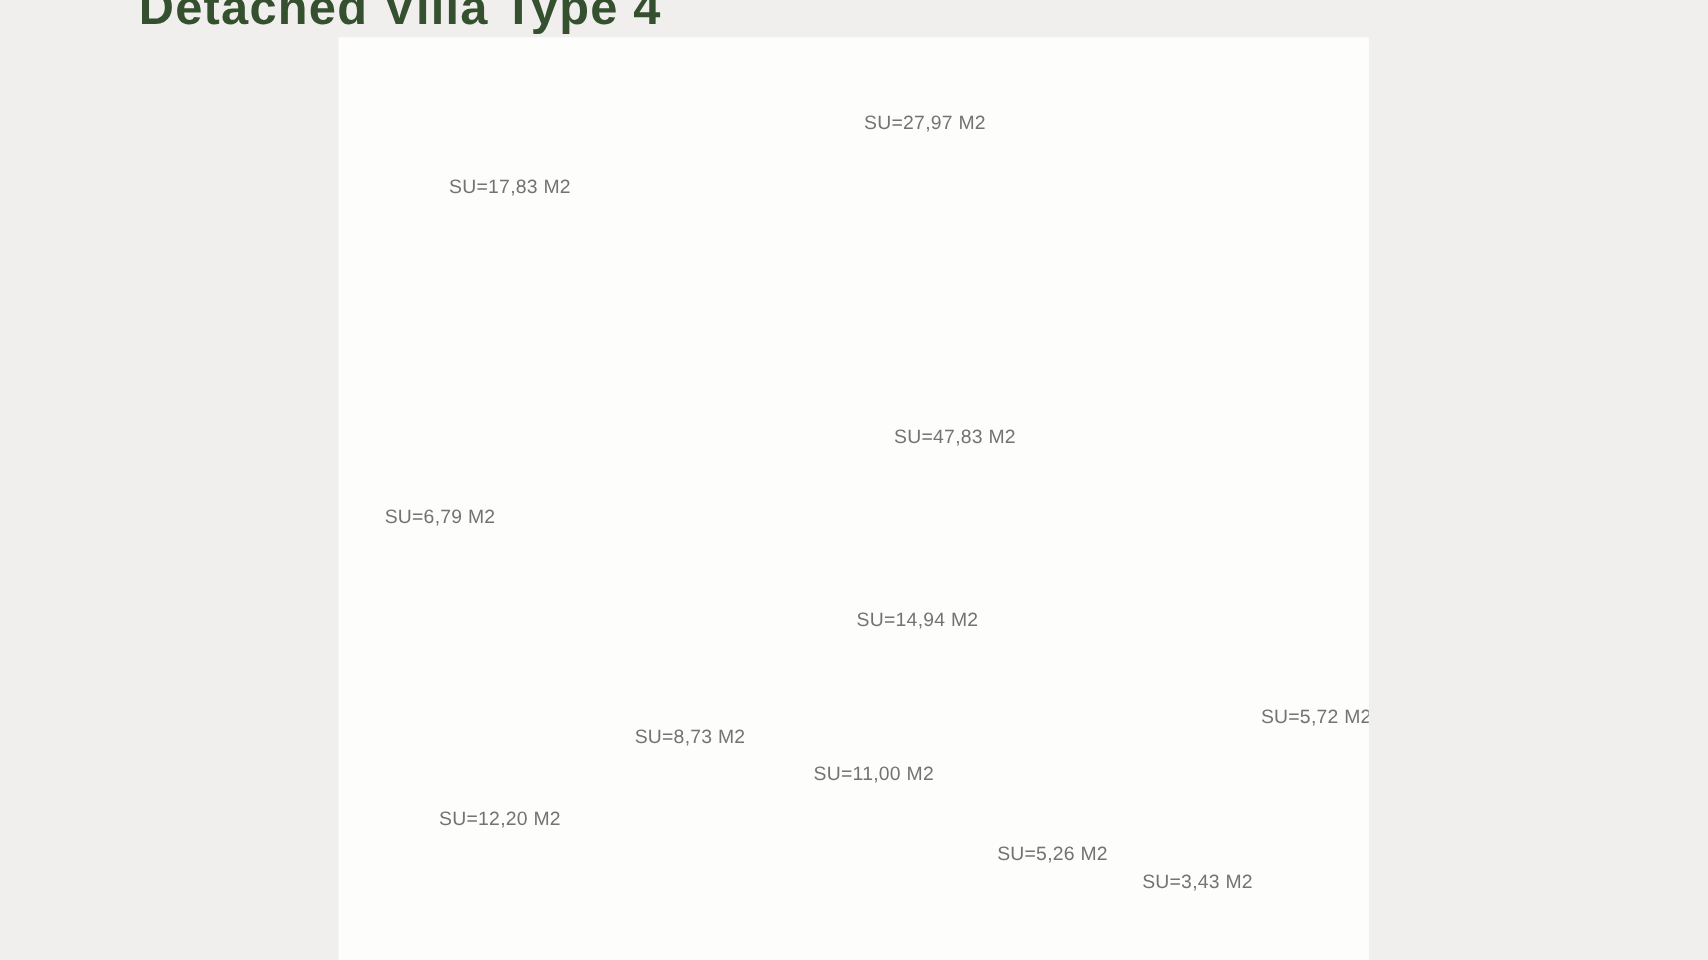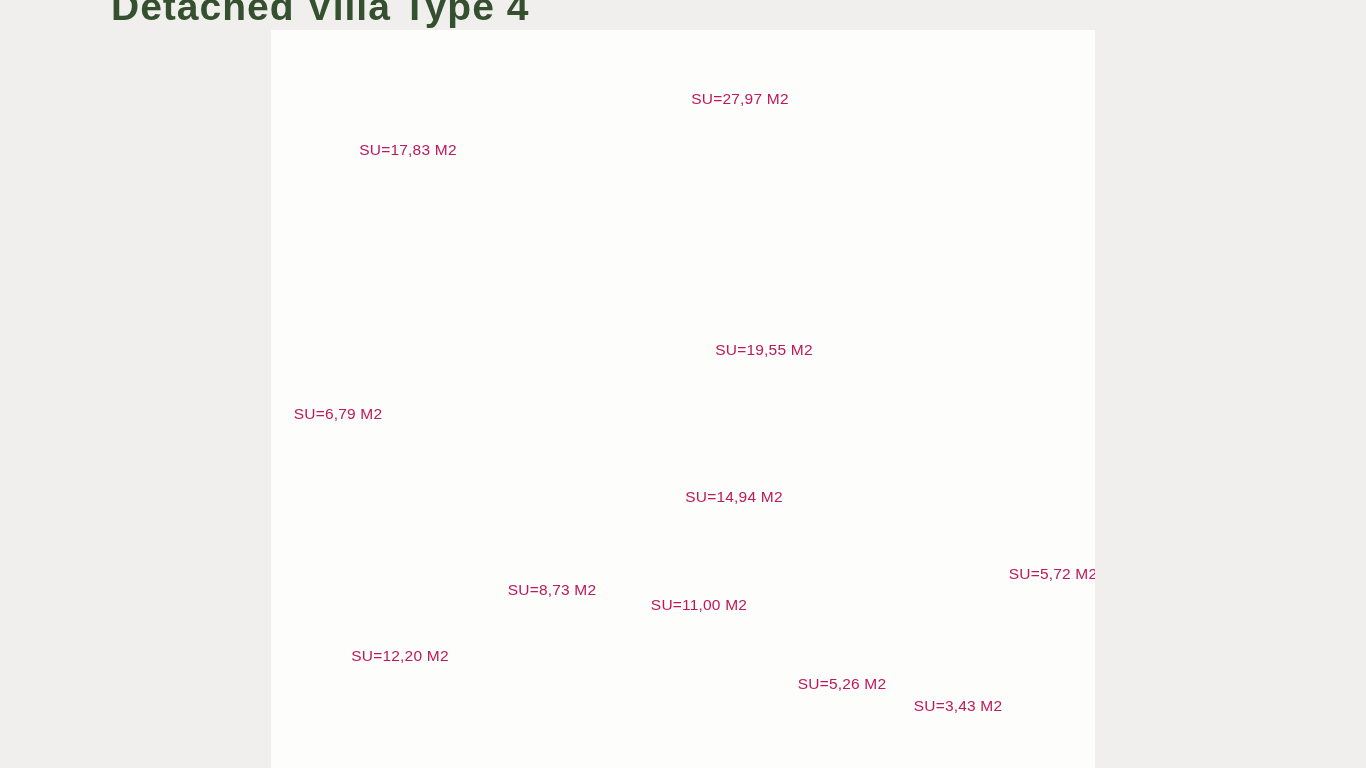--- a/index.html
+++ b/index.html
@@ -14,21 +14,21 @@
     font-size:39px;font-weight:700;letter-spacing:1px;
     color:#35502f;white-space:nowrap;
   }
   #plan-sheet{
     position:absolute;left:271px;top:30px;width:824px;height:738px;
     background:#fdfdfb;overflow:hidden;
   }
   #plan-svg{position:absolute;left:0;top:0;}
   .room-label{
     position:absolute;transform:translate(-50%,-50%);
-    font-size:15.5px;color:#be185d;white-space:nowrap;letter-spacing:0.2px;
+    font-size:15.5px;color:#737373;white-space:nowrap;letter-spacing:0.2px;
   }
   
   .wall{fill:#2b2b2b;}
   .doorbar{fill:#333333;}
   .win{fill:#ffffff;stroke:#8a8a8a;stroke-width:1;}
   .winline{stroke:#8a8a8a;stroke-width:1;fill:none;}
   .furn{fill:none;stroke:#b8b8b8;stroke-width:1.2;}
   .arc{fill:none;stroke:#8c8c8c;stroke-width:1.2;}
   .leaf{stroke:#5a5a5a;stroke-width:2.4;fill:none;}
   .dash{fill:none;stroke:#a0a0a0;stroke-width:1.3;stroke-dasharray:11 7;}
@@ -244,24 +244,24 @@
       <circle class="furn" cx="974" cy="657" r="10"></circle>
       <rect class="furn" x="955" y="715" width="32" height="26" rx="4"></rect>
     </g>
   </svg>
 
   <div id="page-title">Detached Villa Type 4</div>
 
   <div id="plan-sheet">
     <span class="room-label" style="left:137px;top:120px">SU=17,83 M2</span>
     <span class="room-label" style="left:469px;top:69px">SU=27,97 M2</span>
-    <span class="room-label" style="left:493px;top:320px">SU=19,55 M2</span>
-    <span class="room-label" style="left:67px;top:384px">SU=6,79 M2</span>
+    <span class="room-label" style="left:493px;top:320px">SU=47,83 M2</span>
+    <span class="room-label" style="left:81px;top:384px">SU=6,79 M2</span>
     <span class="room-label" style="left:463px;top:467px">SU=14,94 M2</span>
     <span class="room-label" style="left:281px;top:560px">SU=8,73 M2</span>
     <span class="room-label" style="left:129px;top:626px">SU=12,20 M2</span>
-    <span class="room-label" style="left:428px;top:575px">SU=11,00 M2</span>
+    <span class="room-label" style="left:428px;top:590px">SU=11,00 M2</span>
     <span class="room-label" style="left:571px;top:654px">SU=5,26 M2</span>
     <span class="room-label" style="left:687px;top:676px">SU=3,43 M2</span>
     <span class="room-label" style="left:782px;top:544px">SU=5,72 M2</span>
   </div>
 
 </div>
 
 </body></html>

